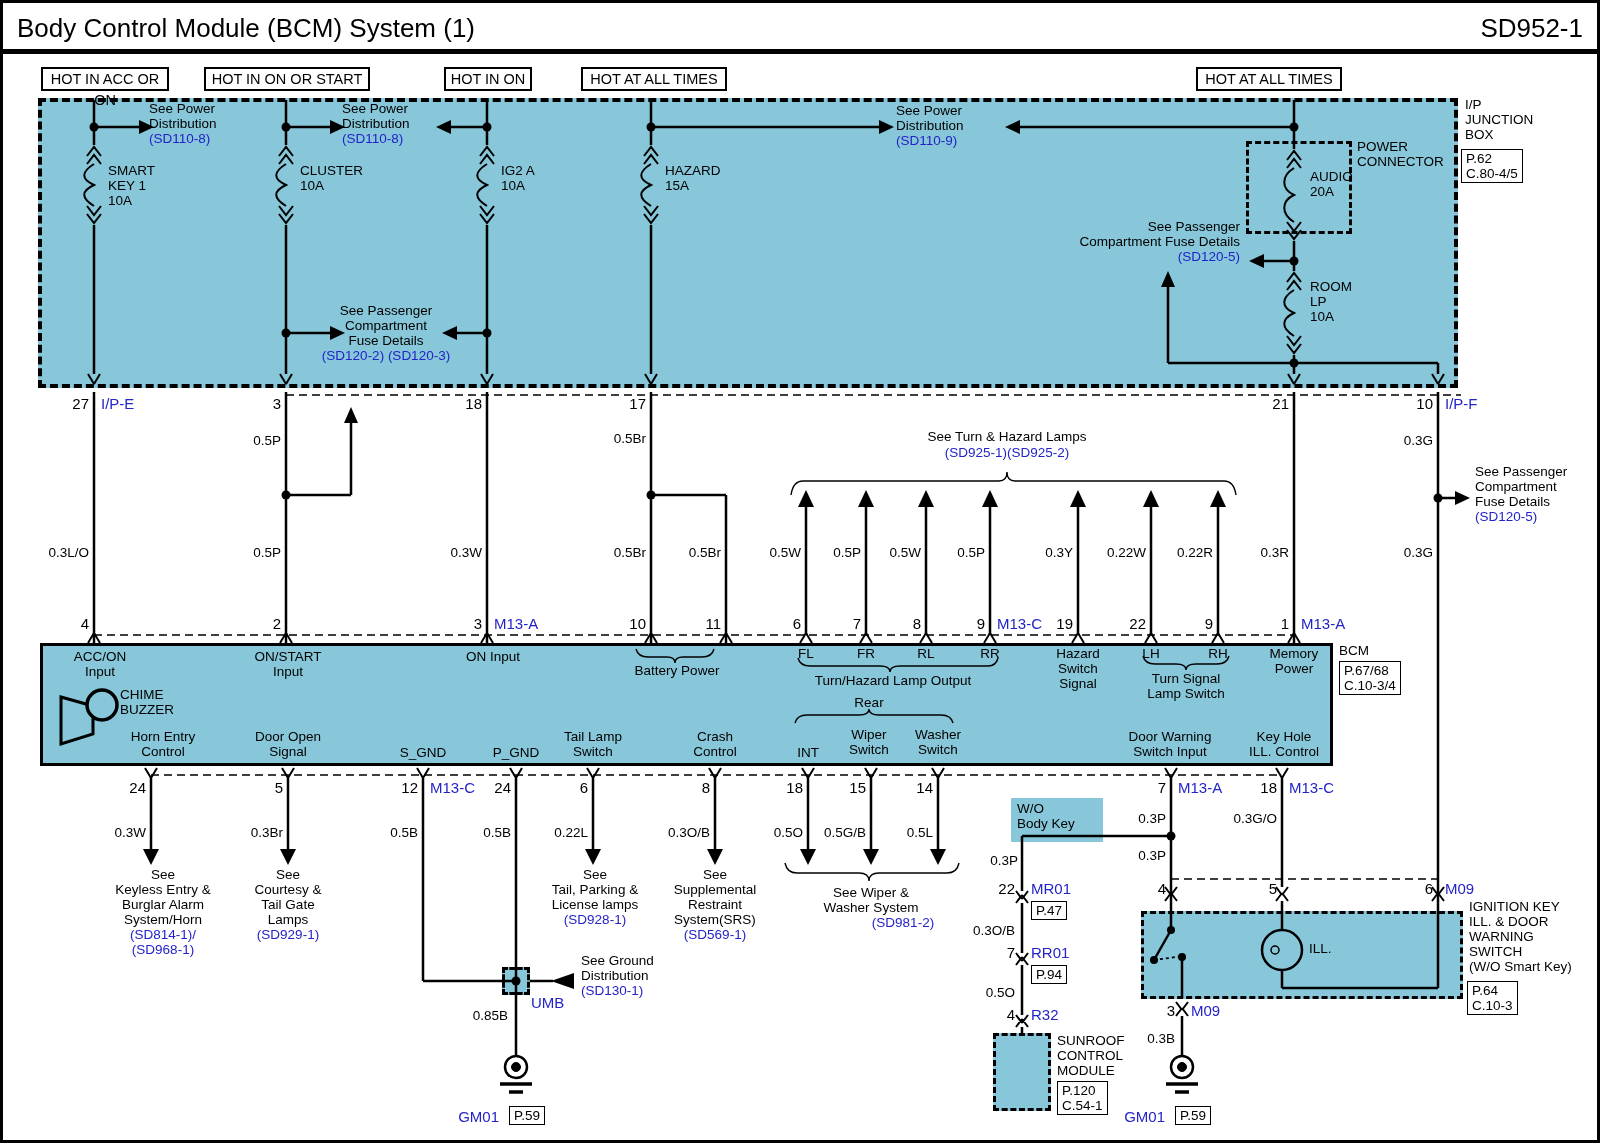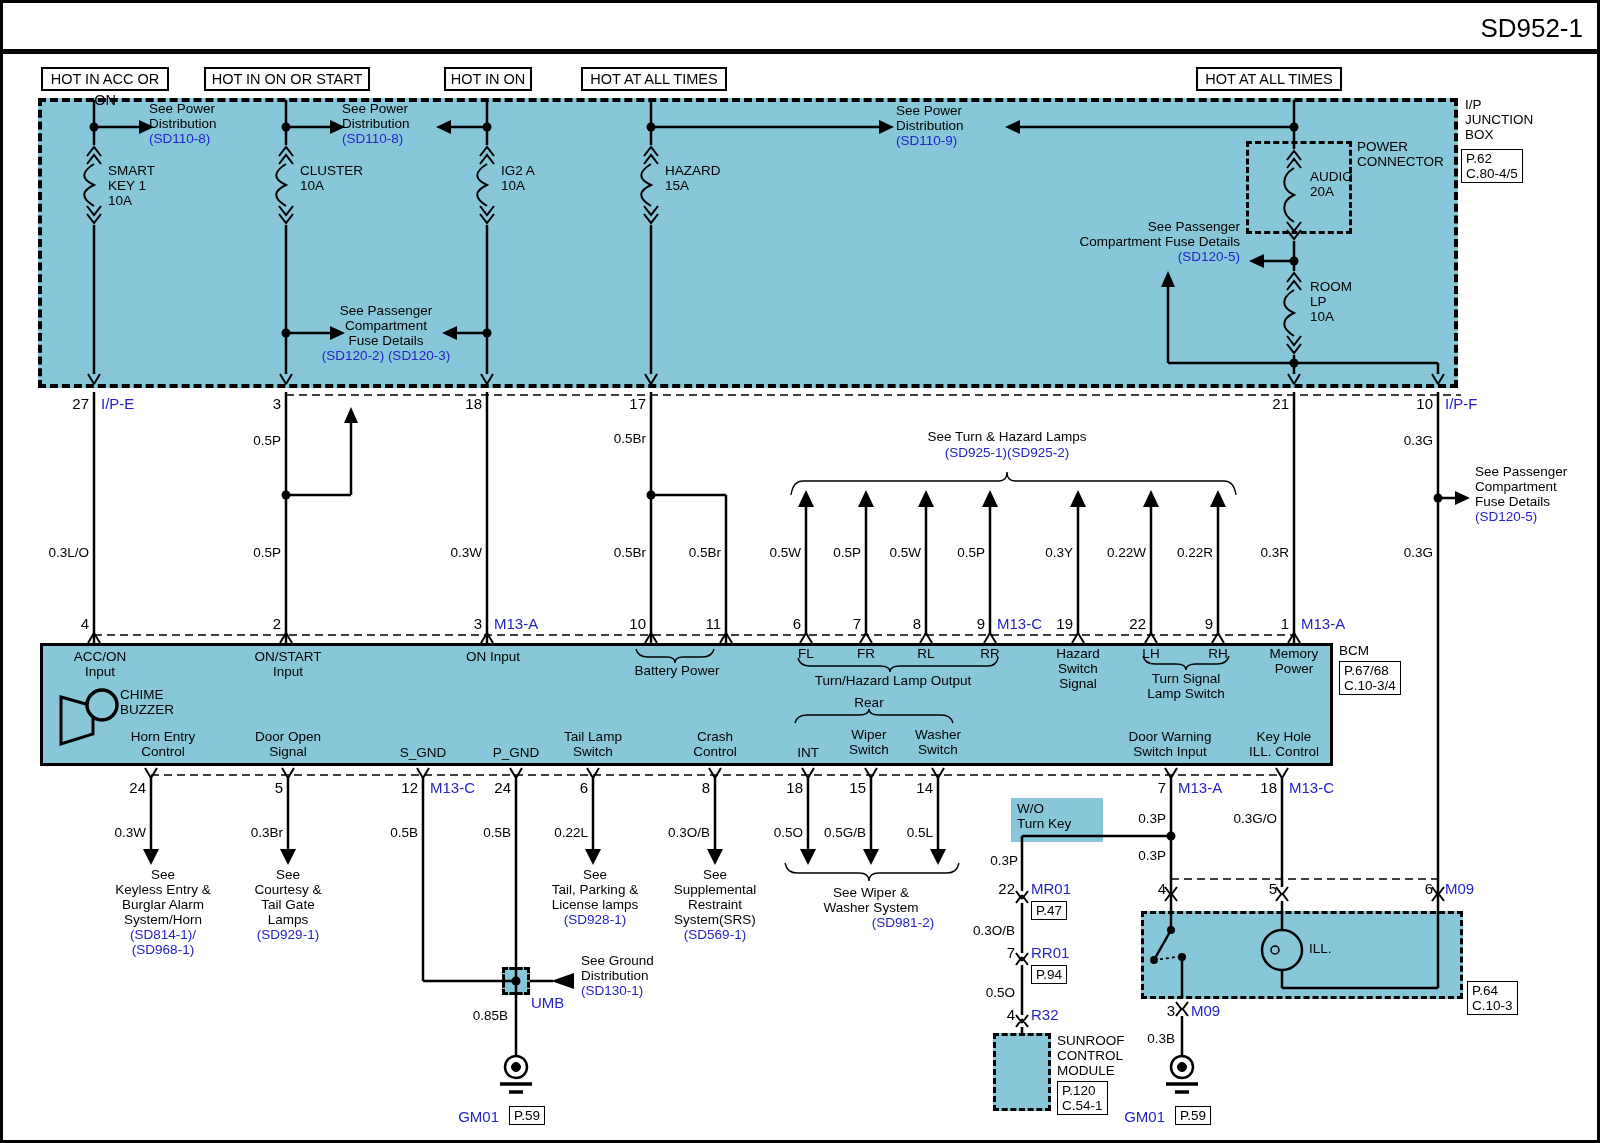--- a/index.html
+++ b/index.html
@@ -20,20 +20,21 @@
   .solid3{border:3px solid #000}
   .refbox{position:absolute;border:1.5px solid #000;padding:1px 4px;font-size:13.5px;line-height:15px;
     white-space:pre-line;background:#fff;z-index:3}
   svg.wires{position:absolute;left:0;top:0;z-index:2}
 </style>
 </head>
 <body>
 
 <div id="page">
 
+  <div class="hdr" style="left:14px">Body Control Module (BCM) System (1)</div>
   <div class="hdr" style="right:14px">SD952-1</div>
   <div class="sep"></div>
 
   <div class="hot" style="left:38px;width:128px">HOT IN ACC OR ON</div>
   <div class="hot" style="left:201px;width:166px">HOT IN ON OR START</div>
   <div class="hot" style="left:441px;width:88px">HOT IN ON</div>
   <div class="hot" style="left:578px;width:146px">HOT AT ALL TIMES</div>
   <div class="hot" style="left:1193px;width:146px">HOT AT ALL TIMES</div>
 
   <div class="panel dash4" style="left:35px;top:95px;width:1420px;height:290px"></div>
@@ -359,21 +360,21 @@
   <div class="t r" style="left:585px;top:822px">0.22L</div>
   <div class="t r" style="left:707px;top:822px">0.3O/B</div>
   <div class="t r" style="left:800px;top:822px">0.5O</div>
   <div class="t r" style="left:863px;top:822px">0.5G/B</div>
   <div class="t r" style="left:930px;top:822px">0.5L</div>
   <div class="t r" style="left:1163px;top:808px">0.3P</div>
   <div class="t r" style="left:1274px;top:808px">0.3G/O</div>
   <div class="t r" style="left:1163px;top:845px">0.3P</div>
 
   <div class="t" style="left:1014px;top:798px">W/O
-Turn Key</div>
+Body Key</div>
 
   <div class="t c" style="left:160px;top:864px">See
 Keyless Entry &amp;
 Burglar Alarm
 System/Horn</div>
   <div class="t c b" style="left:160px;top:924px">(SD814-1)/
 (SD968-1)</div>
   <div class="t c" style="left:285px;top:864px">See
 Courtesy &amp;
 Tail Gate
@@ -415,20 +416,25 @@
 CONTROL
 MODULE</div>
   <div class="refbox" style="left:1054px;top:1078px">P.120
 C.54-1</div>
 
   <div class="t pn r" style="left:1163px;top:878px">4</div>
   <div class="t pn r" style="left:1274px;top:878px">5</div>
   <div class="t pn r" style="left:1430px;top:878px">6</div>
   <div class="t pn b" style="left:1442px;top:878px">M09</div>
   <div class="t" style="left:1306px;top:938px">ILL.</div>
+  <div class="t" style="left:1466px;top:896px">IGNITION KEY
+ILL. &amp; DOOR
+WARNING
+SWITCH
+(W/O Smart Key)</div>
   <div class="refbox" style="left:1464px;top:978px">P.64
 C.10-3</div>
   <div class="t pn r" style="left:1172px;top:1000px">3</div>
   <div class="t pn b" style="left:1188px;top:1000px">M09</div>
   <div class="t r" style="left:1172px;top:1028px">0.3B</div>
   <div class="t pn b r" style="left:1162px;top:1106px">GM01</div>
   <div class="refbox" style="left:1172px;top:1103px">P.59</div>
 
 </div>
 

